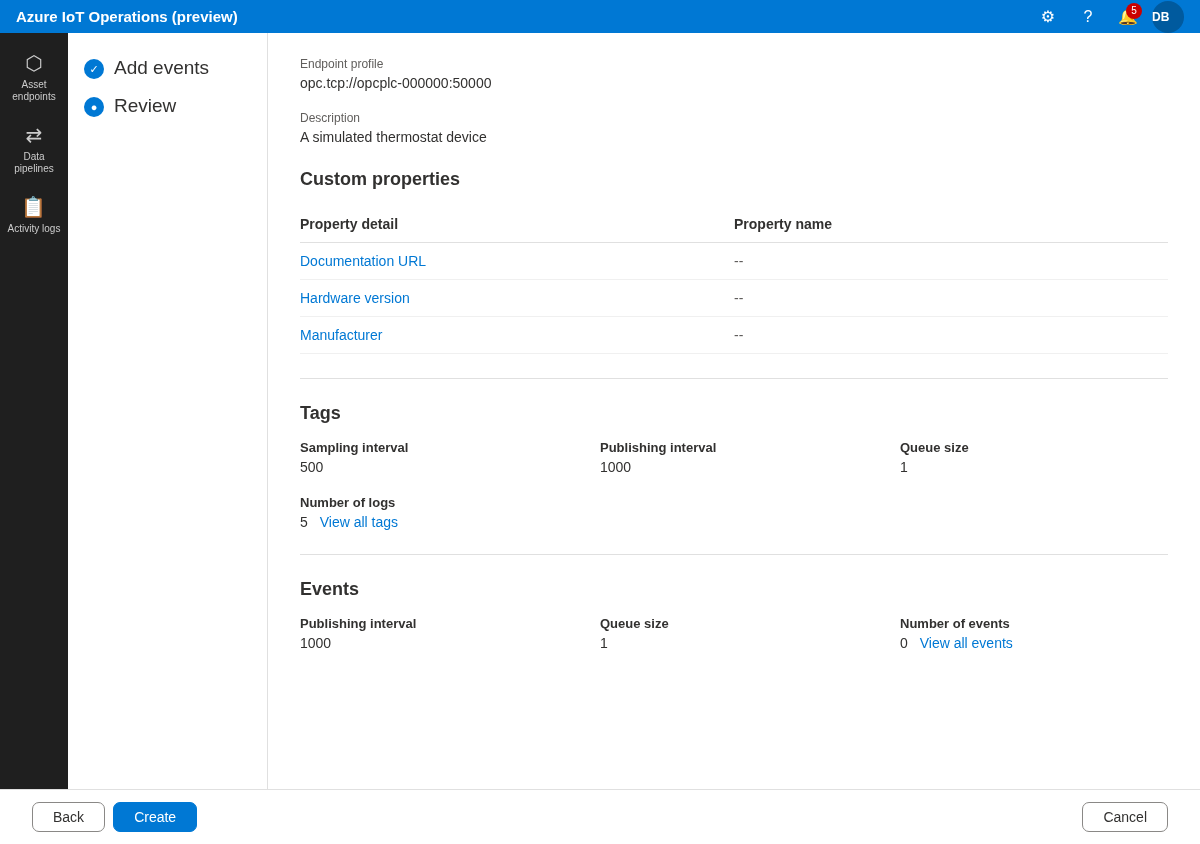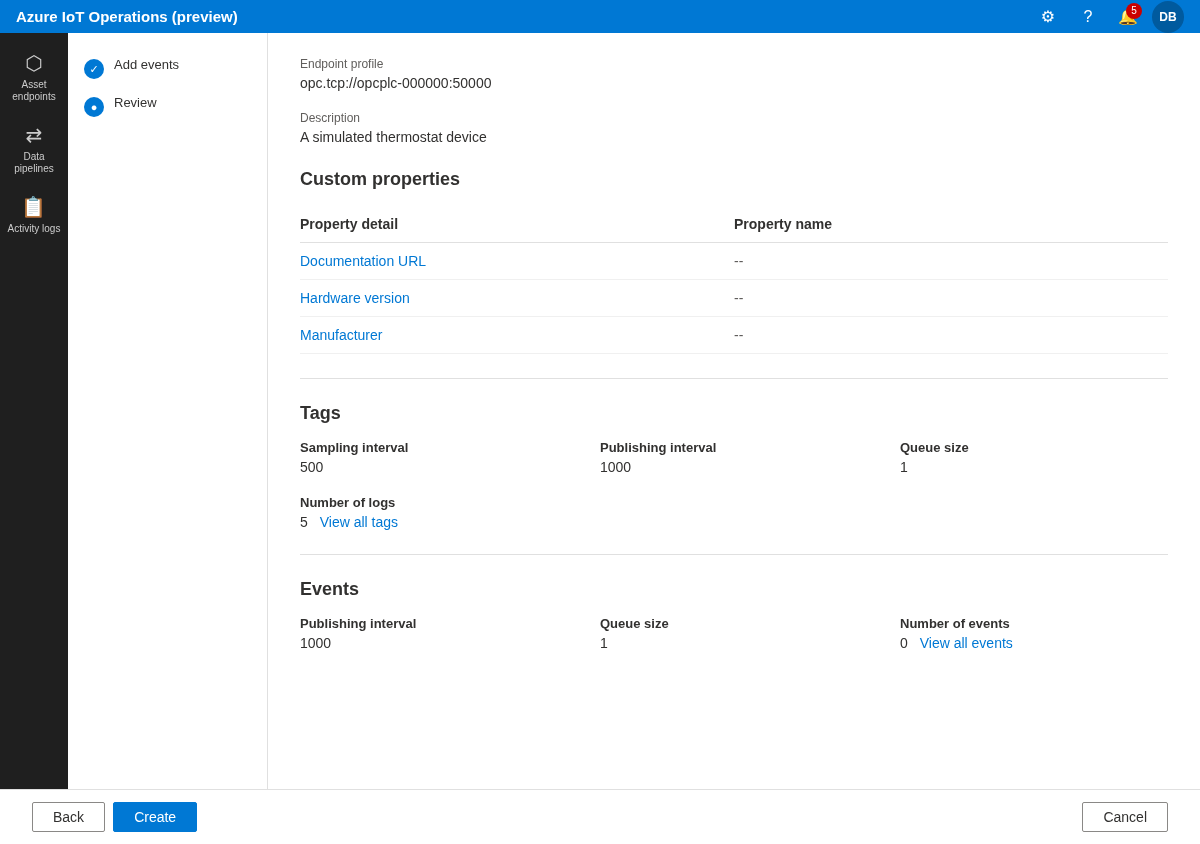--- a/index.html
+++ b/index.html
@@ -25,21 +25,21 @@
     }
     .notif-badge {
       position: absolute; top: 2px; right: 2px;
       background: #c00; color: white; border-radius: 50%;
       width: 16px; height: 16px; font-size: 10px;
       display: flex; align-items: center; justify-content: center;
     }
     .avatar-btn {
       background: #005a9e; border: none; color: white; cursor: pointer;
       width: 32px; height: 32px; border-radius: 50%;
-      display: flex; align-items: center; justify-content: center;
+      display: flex; align-items: center; 
       font-size: 12px; font-weight: 600;
     }
 
     
     .main-layout { display: flex; flex: 1; overflow: hidden; }
 
     
     .sidebar {
       width: 68px;
       background: #1f1f1f;
@@ -73,21 +73,21 @@
       display: flex; align-items: flex-start;
       padding: 8px 16px; gap: 10px; cursor: pointer;
     }
     .step-indicator {
       width: 20px; height: 20px; border-radius: 50%;
       display: flex; align-items: center; justify-content: center;
       font-size: 11px; flex-shrink: 0; margin-top: 2px;
     }
     .step-indicator.completed { background: #0078d4; color: white; }
     .step-indicator.active { background: #0078d4; color: white; }
-    .step-label { font-size: 13px; color: #323130; }
+    .step-label { font-size: 19px; color: #323130; }
 
     
     .main-content {
       flex: 1;
       overflow-y: auto;
       background: white;
     }
     .content-body {
       padding: 24px 32px;
     }
@@ -140,21 +140,21 @@
     .view-link { color: #0078d4; cursor: pointer; text-decoration: none; margin-left: 8px; font-size: 14px; }
 
     
     .footer {
       background: white; border-top: 1px solid #e0e0e0;
       padding: 12px 32px;
       display: flex; gap: 8px; align-items: center;
       flex-shrink: 0;
     }
     .btn {
-      padding: 6px 20px; border-radius: 2px; font-size: 14px;
+      padding: 6px 20px; border-radius: 7px; font-size: 14px;
       cursor: pointer; border: 1px solid #8a8886;
       background: white; color: #323130;
     }
     .btn.primary { background: #0078d4; color: white; border-color: #0078d4; }
     .btn-spacer { flex: 1; }
   </style>
 </head>
 <body>
 
 <div class="topbar">

